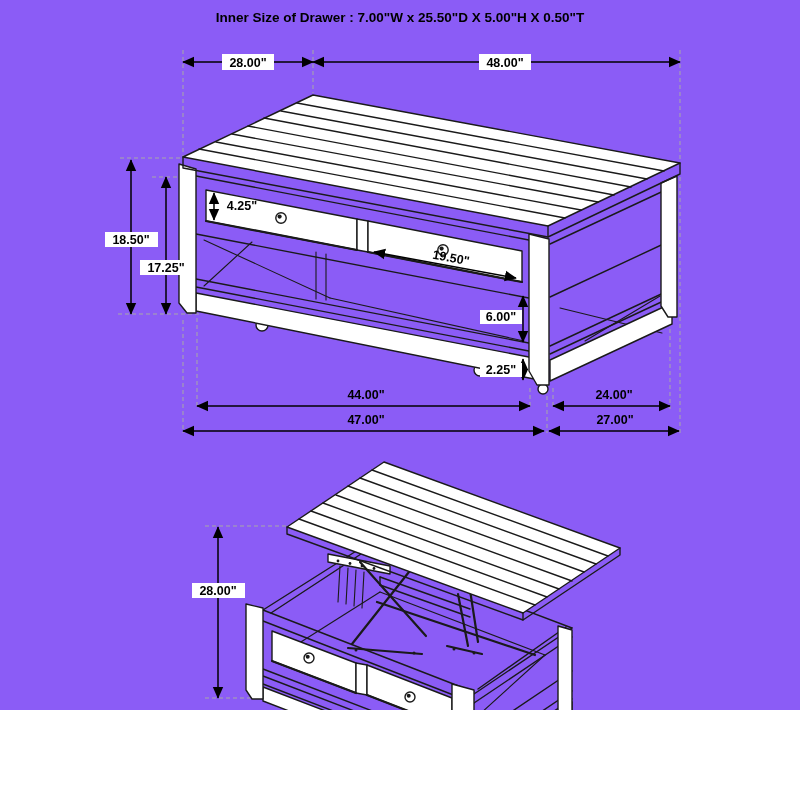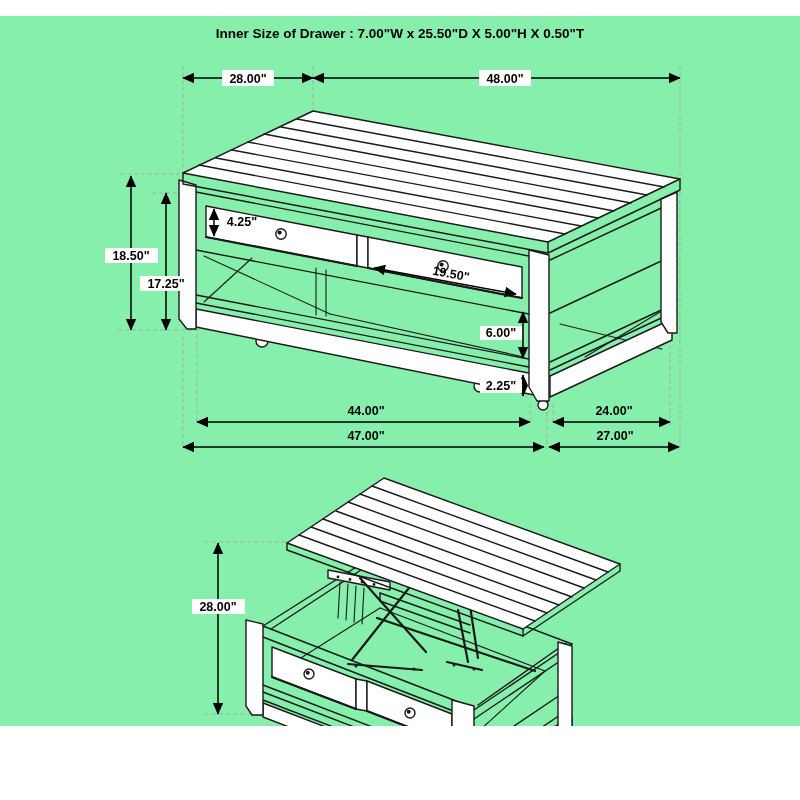--- a/index.html
+++ b/index.html
@@ -1,17 +1,17 @@
 <!DOCTYPE html>
 <html><head>
 <meta charset="utf-8">
 <style>
   html,body{margin:0;padding:0;background:#ffffff;}
-  #stage{position:relative;width:800px;height:710px;background:#86efac;overflow:hidden;
-         font-family:"Liberation Sans",sans-serif;margin-top:16px;}
+  #stage{position:relative;width:800px;height:710px;background:#8b5cf6;overflow:hidden;
+         font-family:"Liberation Sans",sans-serif;}
   svg{display:block;}
   .s  {stroke:#1a1a1a;stroke-width:1.4;fill:none;stroke-linecap:round;stroke-linejoin:round;}
   .s1 {stroke:#1a1a1a;stroke-width:1.1;fill:none;stroke-linecap:round;}
   .s2 {stroke:#1a1a1a;stroke-width:2.2;fill:none;stroke-linecap:round;}
   .sw {stroke:#1a1a1a;stroke-width:1.4;fill:#ffffff;stroke-linejoin:round;}
   .dash{stroke:#a8a8a8;stroke-width:1;fill:none;stroke-dasharray:4 3;}
   .dim {stroke:#000000;stroke-width:1.5;fill:none;}
   .lbl {font:bold 12.5px "Liberation Sans",sans-serif;fill:#000;text-anchor:middle;}
   .title{font:bold 13.5px "Liberation Sans",sans-serif;fill:#000;text-anchor:middle;}
   .bg {fill:#ffffff;}

